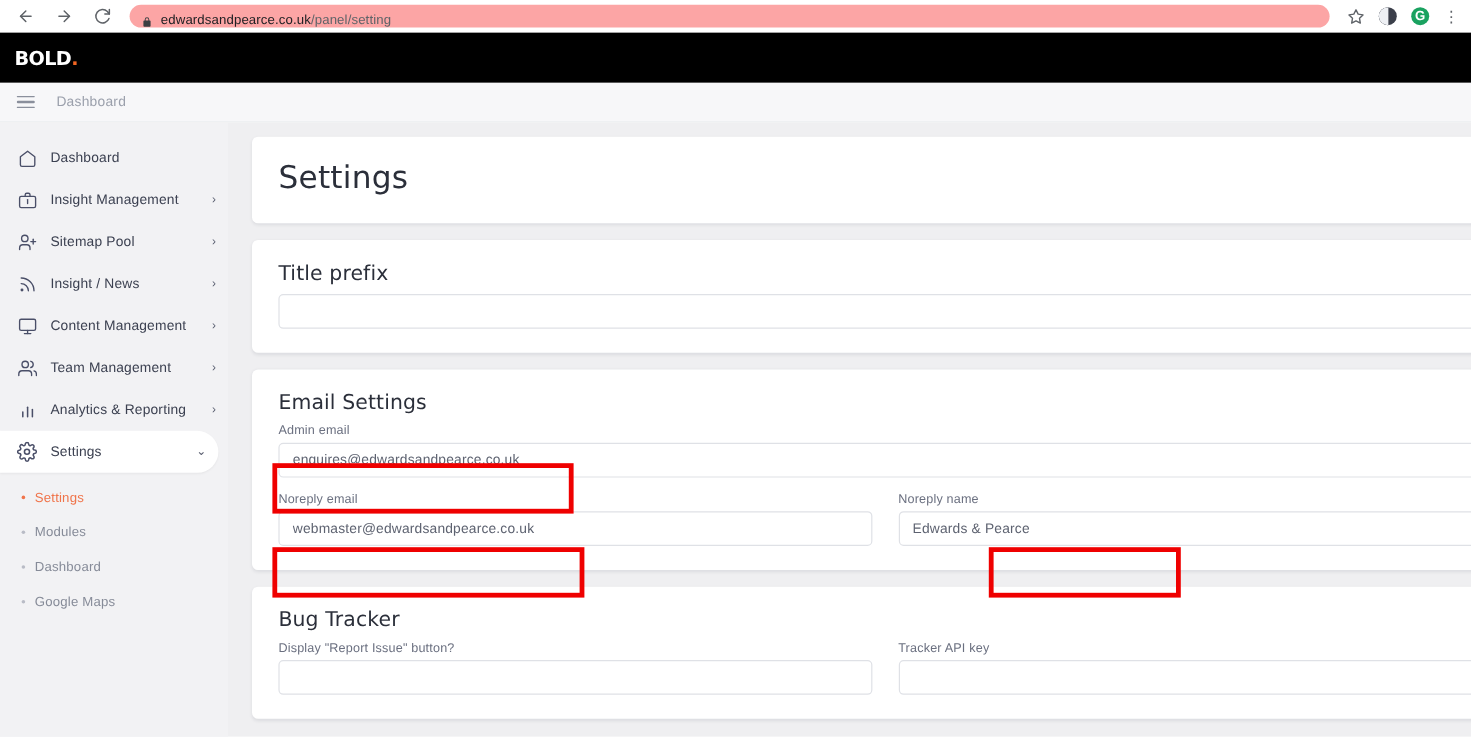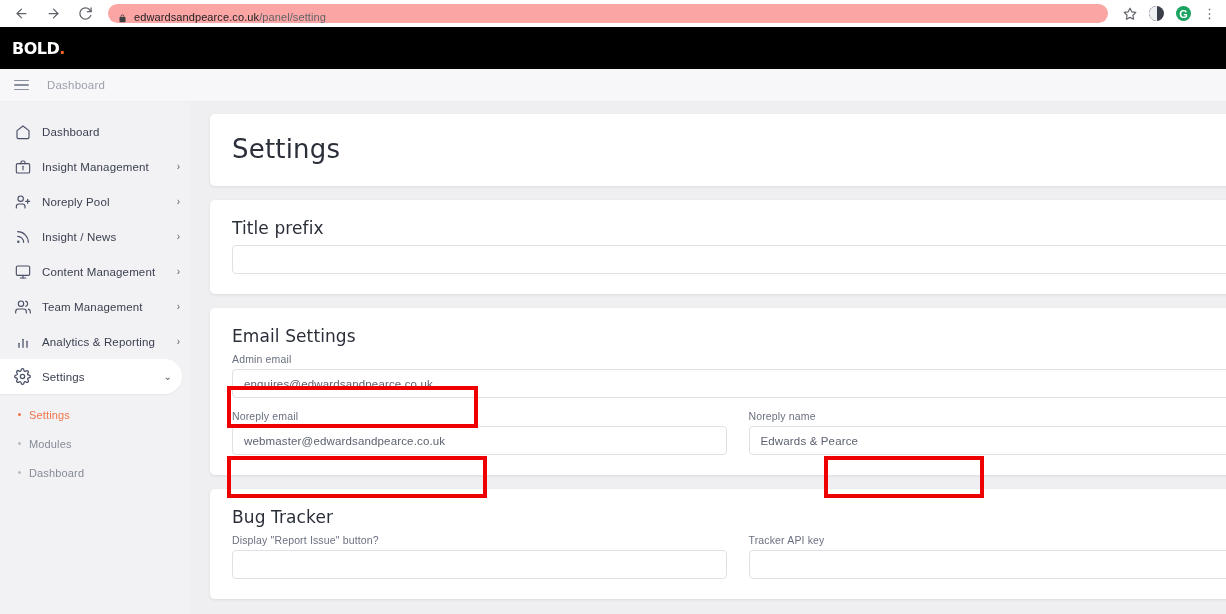--- a/index.html
+++ b/index.html
@@ -285,21 +285,21 @@
 
     <div class="nav-item">
       <span class="ic">
         <svg width="16" height="16" viewBox="0 0 24 24" fill="none" stroke="currentColor" stroke-width="1.7" stroke-linecap="round" stroke-linejoin="round">
             <path d="M15 21v-2a4 4 0 0 0-4-4H6a4 4 0 0 0-4 4v2"></path>
             <circle cx="8.5" cy="7" r="4"></circle>
             <line x1="19" y1="8" x2="19" y2="14"></line>
             <line x1="22" y1="11" x2="16" y2="11"></line>
           </svg>
       </span>
-      <span class="nav-label">Noreply Pool</span>
+      <span class="nav-label">Sitemap Pool</span>
       <span class="chev">›</span>
     </div>
 
     <div class="nav-item">
       <span class="ic">
         <svg width="16" height="16" viewBox="0 0 24 24" fill="none" stroke="currentColor" stroke-width="1.7" stroke-linecap="round" stroke-linejoin="round">
             <path d="M4 11a9 9 0 0 1 9 9"></path>
             <path d="M4 4a16 16 0 0 1 16 16"></path>
             <circle cx="5" cy="19" r="1"></circle>
           </svg>
@@ -361,20 +361,24 @@
         <span class="sub-bullet"></span>
         <span class="sub-label">Settings</span>
       </div>
       <div class="sub-item">
         <span class="sub-bullet"></span>
         <span class="sub-label">Modules</span>
       </div>
       <div class="sub-item">
         <span class="sub-bullet"></span>
         <span class="sub-label">Dashboard</span>
+      </div>
+      <div class="sub-item">
+        <span class="sub-bullet"></span>
+        <span class="sub-label">Google Maps</span>
       </div>
     </div>
   </div>
 
   <div class="main">
 
     <div class="card title-card">
       <div class="page-title">Settings</div>
     </div>
 

